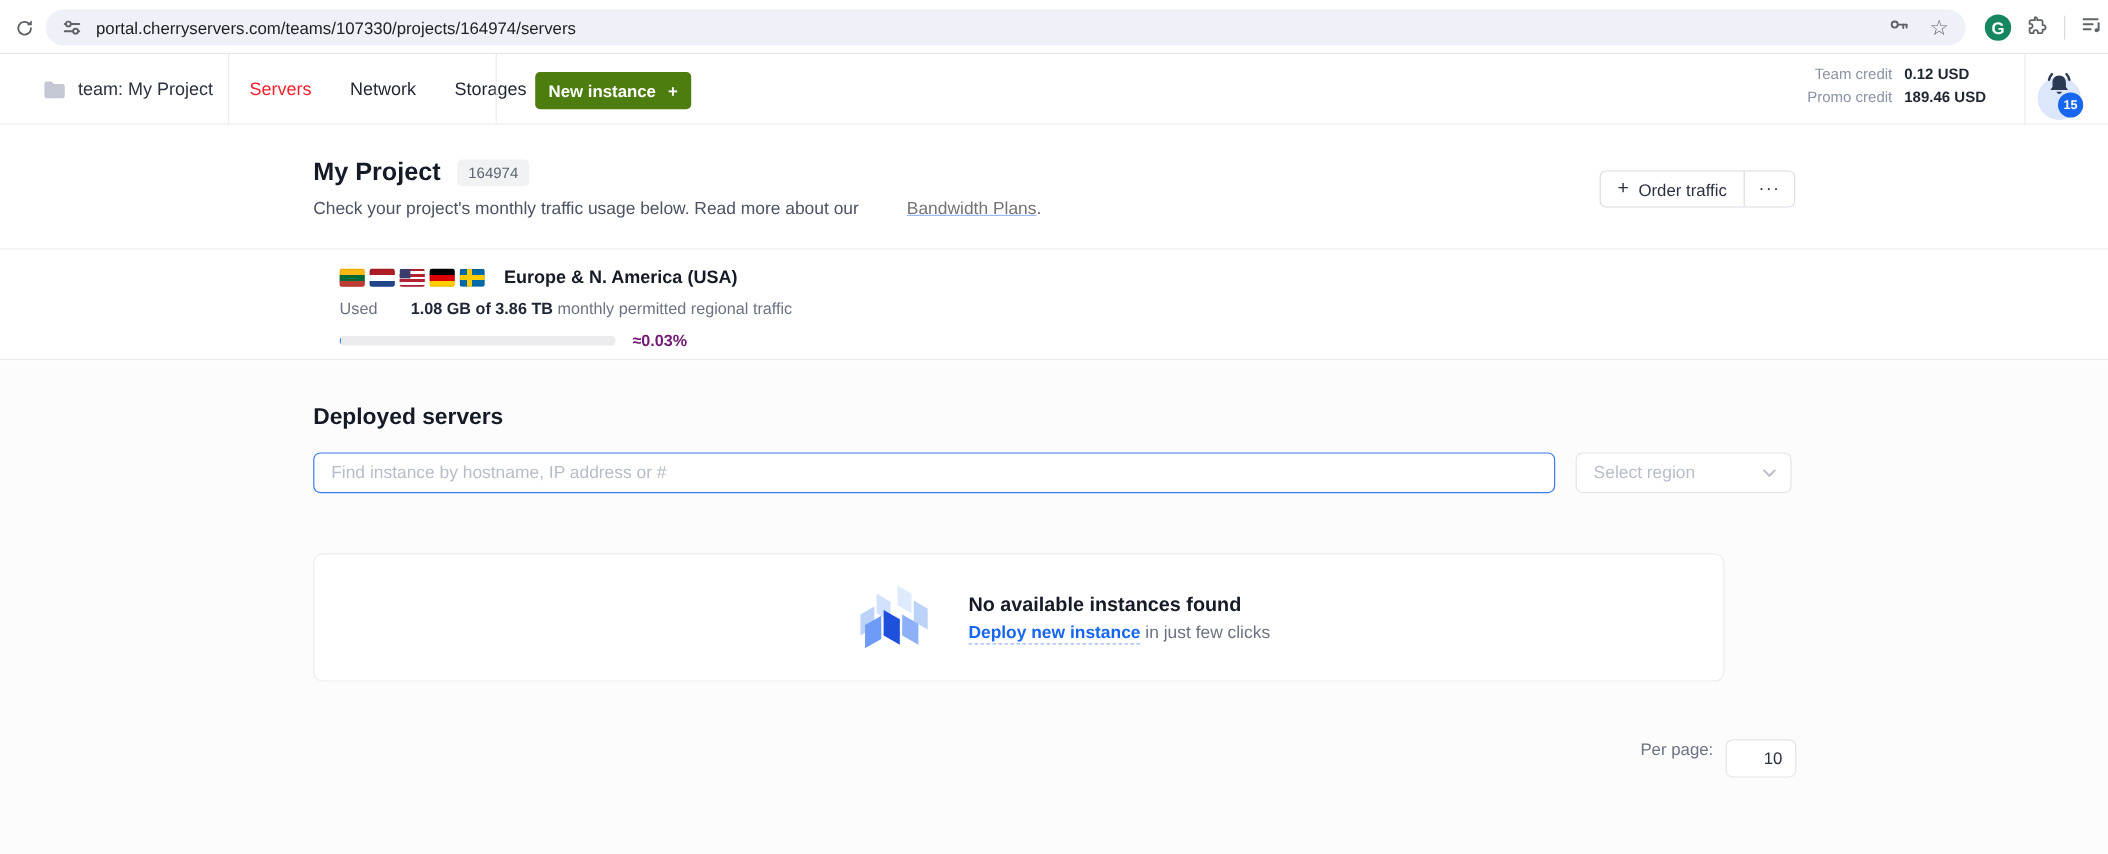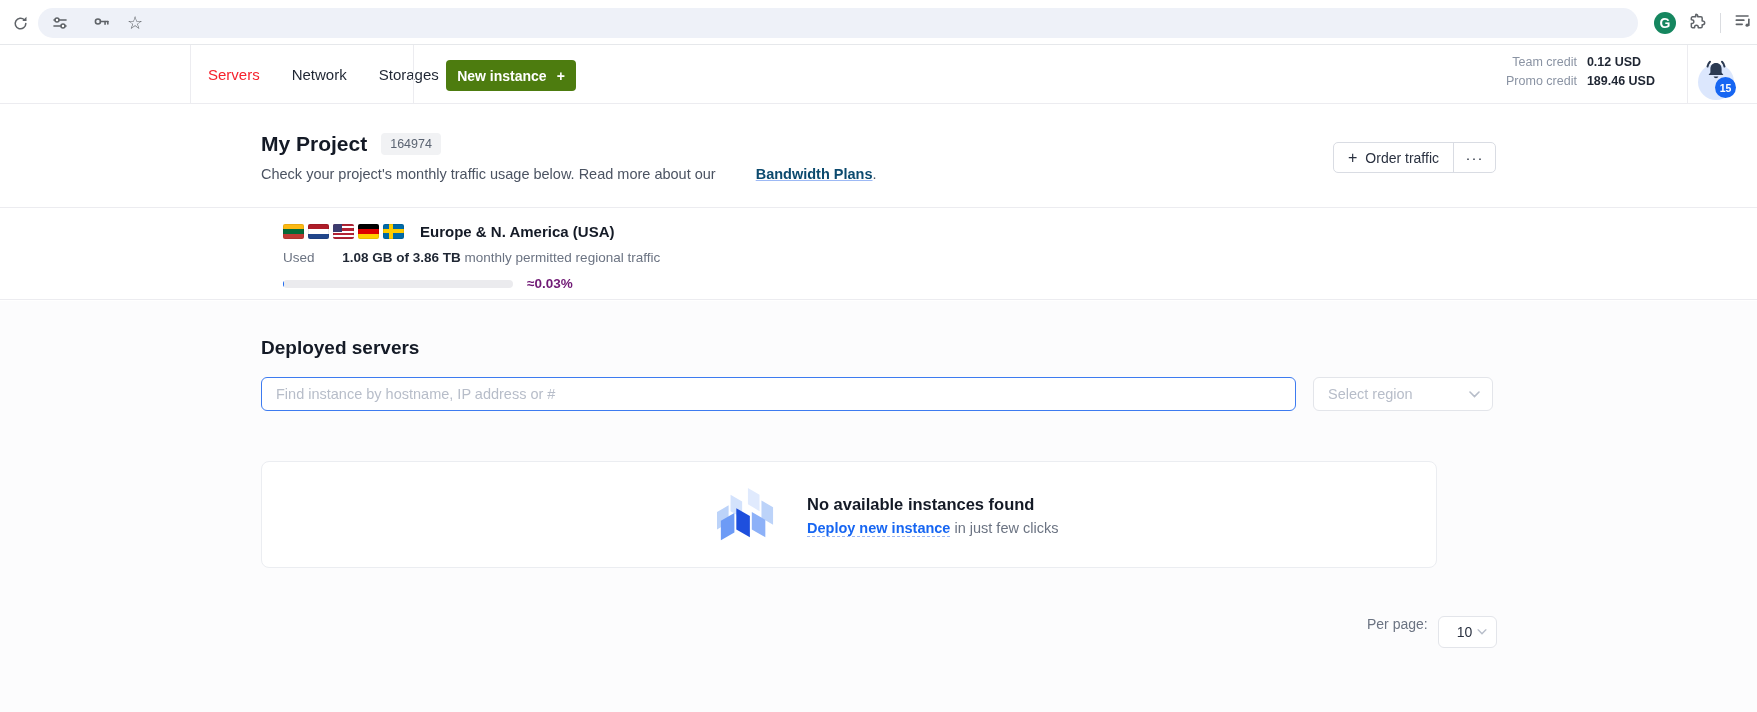--- a/index.html
+++ b/index.html
@@ -38,21 +38,21 @@
   .bell-wrap { position:absolute; right:14px; top:10px; width:52px; height:44px; cursor:pointer; }
   .bell-bg { position:absolute; left:7px; top:9px; width:36px; height:36px; border-radius:50%; background:#dce7fd; }
   .bell-svg { position:absolute; left:9px; top:2px; }
   .bell-badge { position:absolute; left:24px; top:22px; width:21px; height:21px; border-radius:50%; background:#1766f2; color:#fff; font-size:10.5px; font-weight:bold; display:flex; align-items:center; justify-content:center; }
   
   .proj-header { position:absolute; left:0; top:104px; width:1757px; height:103px; background:#fff; }
   .proj-title-row { position:absolute; left:261px; top:28px; display:flex; align-items:center; gap:14px; }
   .proj-title { font-size:21px; font-weight:bold; color:#141a26; }
   .proj-badge { background:#f1f2f4; color:#5b6472; font-size:12.5px; padding:4px 9px; border-radius:4px; }
   .proj-desc { position:absolute; left:261px; top:62px; font-size:14.5px; color:#4b5362; }
-  .proj-desc a { color:#0c4a6e; font-weight:bold; text-decoration:underline; text-decoration-color:#9db9f5; cursor:pointer;padding-left:36px; }
+  .proj-desc a { color:#737373; font-weight:normal; text-decoration:underline; text-decoration-color:#9db9f5; cursor:pointer;padding-left:36px; }
   .order-group { position:absolute; left:1333px; top:38px; height:31px; display:flex; border:1px solid #d9dce3; border-radius:5px; background:#fff; overflow:hidden; }
   .order-main { display:flex; align-items:center; gap:8px; padding:0 14px; font-size:14px; color:#2a3140; cursor:pointer; }
   .order-more { display:flex; align-items:center; justify-content:center; width:42px; border-left:1px solid #d9dce3; font-size:15px; color:#2a3140; letter-spacing:1px; cursor:pointer; }
   .plus-glyph { font-size:16px; font-weight:normal; color:#2a3140; }
   
   .region-band { position:absolute; left:0; top:207px; width:1757px; height:93px; background:#fff; border-top:1px solid #ececf0; border-bottom:1px solid #ececf0; }
   .flags-row { position:absolute; left:283px; top:15px; display:flex; align-items:center; gap:4px; }
   .flag { width:21px; height:15px; border-radius:2px; box-shadow:inset 0 0 0 1px rgba(0,0,0,.08); position:relative; overflow:hidden; flex:0 0 auto; }
   .flag-lt { background:linear-gradient(180deg,#FDB913 0 33.3%,#046A38 33.3% 66.6%,#BE3A34 66.6% 100%); }
   .flag-nl { background:linear-gradient(180deg,#AE1C28 0 33.3%,#ffffff 33.3% 66.6%,#21468B 66.6% 100%); }
@@ -74,21 +74,21 @@
   .search-input::placeholder { color:#b7bdc9; }
   .select-box { position:absolute; left:1313px; top:76px; width:180px; height:34px; border:1px solid #e3e5ea; border-radius:6px; background:#fff; display:flex; align-items:center; justify-content:space-between; padding:0 12px 0 14px; cursor:pointer; }
   .select-text { font-size:14.5px; color:#b7bdc9; }
   .empty-card { position:absolute; left:261px; top:160px; width:1176px; height:107px; background:#fff; border:1px solid #ebedf1; border-radius:8px; }
   .empty-inner { position:absolute; left:453px; top:24px; display:flex; align-items:center; gap:30px; }
   .empty-text .t1 { font-size:16.5px; font-weight:bold; color:#141a26; margin-bottom:6px; }
   .empty-text .t2 { font-size:14.5px; color:#6b7382; }
   .empty-text .t2 a { color:#1766f2; font-weight:bold; text-decoration:none; border-bottom:1px dashed #9db9f5; cursor:pointer; }
   .perpage-row { position:absolute; left:1367px; top:315px; display:flex; gap:10px; }
   .perpage-label { font-size:14px; color:#6b7382; }
-  .perpage-box { width:59px; height:32px; border:1px solid #e3e5ea; border-radius:6px; background:#fff; display:flex; align-items:center; justify-content:space-between; padding:0 9px 0 18px; cursor:pointer; }
+  .perpage-box { width:59px; height:32px; border:1px solid #e3e5ea; border-radius:6px; background:#fff; display:flex; align-items:center; justify-content:space-between; padding:0 9px 0 31px; cursor:pointer; }
   .perpage-value { font-size:14px; color:#2a3140; }
 </style>
 </head>
 <body>
 
 <div class="screen">
 
   <div class="chrome">
     <div class="reload">
       <svg width="17" height="17" viewBox="0 0 24 24" fill="none" stroke="#5f6368" stroke-width="2.2" stroke-linecap="round">
@@ -98,20 +98,21 @@
     </div>
     <div class="url-pill">
       <span class="tune">
         <svg width="16" height="16" viewBox="0 0 16 16" fill="none" stroke="#5f6368" stroke-width="1.6" stroke-linecap="round">
           <line x1="2" y1="5" x2="14" y2="5"></line>
             <circle cx="5" cy="5" r="2" fill="#fff"></circle>
           <line x1="2" y1="11" x2="14" y2="11"></line>
             <circle cx="11" cy="11" r="2" fill="#fff"></circle>
         </svg>
       </span>
+      <span class="url-text">portal.cherryservers.com/teams/107330/projects/164974/servers</span>
       <span class="pill-right">
         <span>
           <svg width="19" height="19" viewBox="0 0 24 24" fill="none" stroke="#5f6368" stroke-width="2" stroke-linecap="round">
             <circle cx="7.5" cy="12" r="3.2"></circle>
               <line x1="10.7" y1="12" x2="20" y2="12"></line>
               <line x1="16.5" y1="12" x2="16.5" y2="15.5"></line>
               <line x1="20" y1="12" x2="20" y2="15"></line>
           </svg>
         </span>
         <span class="star-glyph">☆</span>
@@ -131,20 +132,26 @@
             <line x1="4" y1="11" x2="13" y2="11"></line>
             <line x1="4" y1="16" x2="11" y2="16"></line>
           <circle cx="17" cy="17" r="2" fill="#5f6368" stroke="none"></circle>
             <line x1="19" y1="17" x2="19" y2="10"></line>
         </svg>
       </span>
     </div>
   </div>
 
   <div class="topbar">
+    <div class="team-sel">
+      <svg width="19" height="15" viewBox="0 0 19 15">
+        <path d="M1 3a2 2 0 0 1 2-2h4l2 2h7a2 2 0 0 1 2 2v8a2 2 0 0 1-2 2H3a2 2 0 0 1-2-2z" fill="#c3c8d4"></path>
+      </svg>
+      <span class="team-label">team: My Project</span>
+    </div>
     <div class="vdiv" style="left:190px"></div>
     <div class="tabs">
       <span class="tab active">Servers</span>
       <span class="tab">Network</span>
       <span class="tab">Storages</span>
     </div>
     <div class="vdiv" style="left:413px"></div>
     <button class="btn-new">
       <span>New instance</span>
       <span>+</span>

